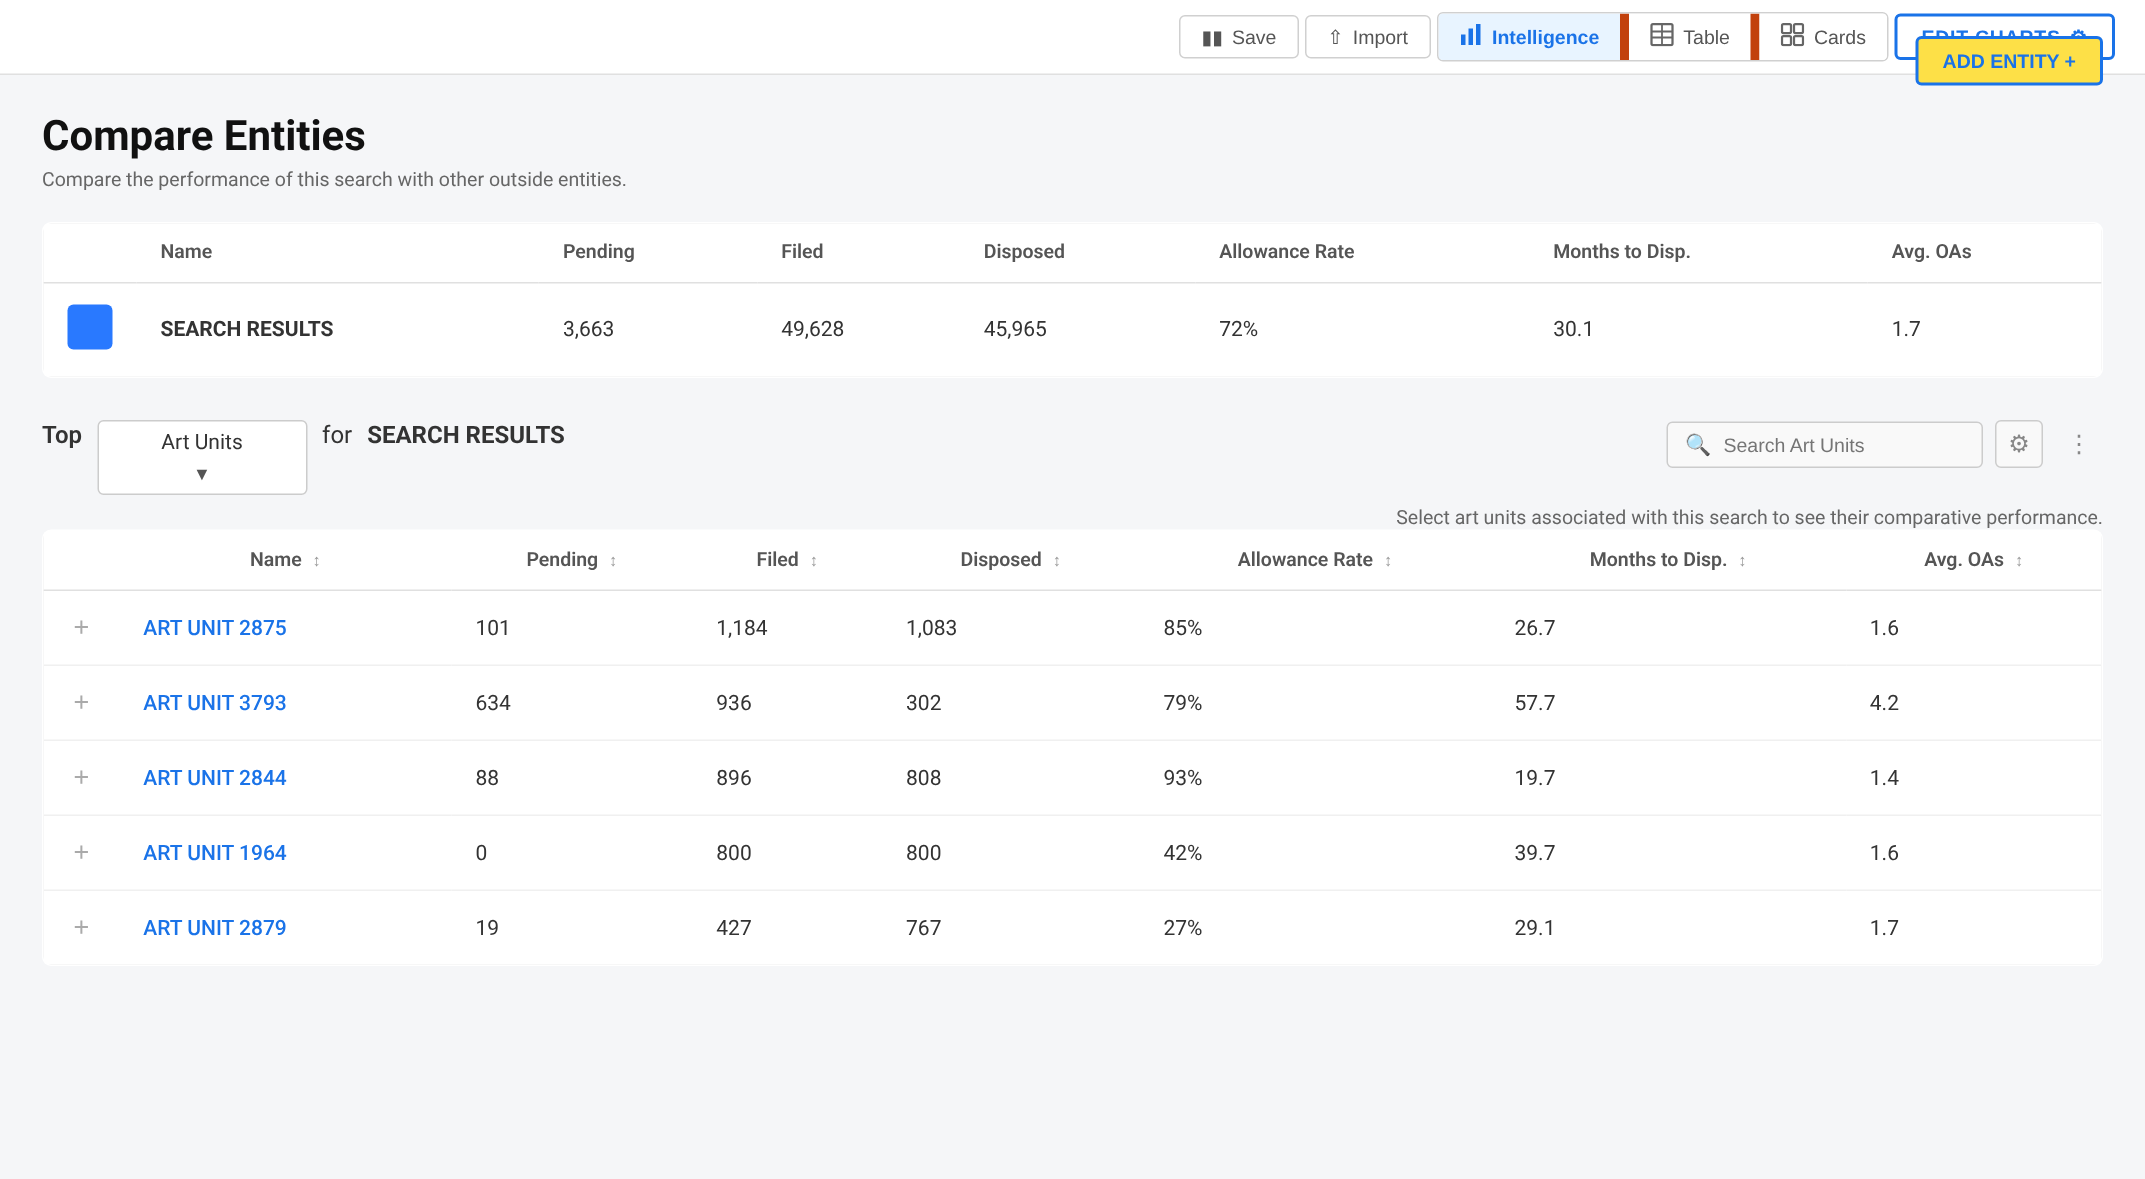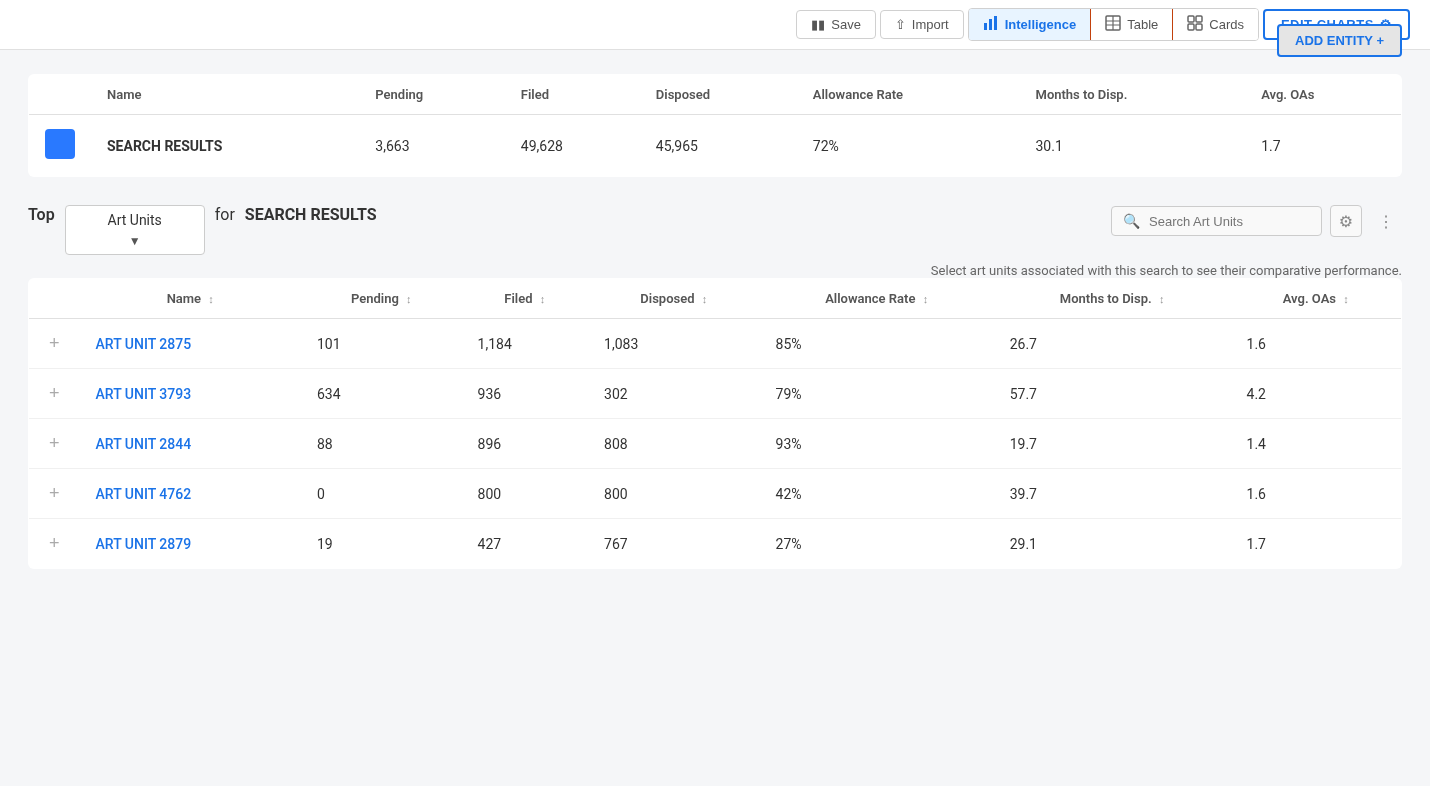--- a/index.html
+++ b/index.html
@@ -68,21 +68,21 @@
       color: #666;
       margin-bottom: 20px;
     }
     .add-entity-btn {
       display: flex;
       align-items: flex-start;
       gap: 6px;
       padding: 7px 16px;
       border: 2px solid #1a73e8;
       border-radius: 4px;
-      background: #e5e5e5;
+      background: #fde047;
       cursor: pointer;
       font-size: 13px;
       color: #1a73e8;
       font-weight: 700;
       float: right;
       margin-top: -50px;
     }
     .main-table {
       width: 100%;
       border-collapse: collapse;
@@ -238,21 +238,21 @@
       display: inline-flex;
       align-items: center;
       gap: 0;
       border: 1px solid #d0d0d0;
       border-radius: 4px;
       overflow: hidden;
     }
     .icon-bar .toolbar-btn {
       border: none;
       border-radius: 0;
-      border-right: 1px solid #c2410c;
+      border-right: 6px solid #c2410c;
     }
     .icon-bar .toolbar-btn:last-child { border-right: none; }
     .icon-bar .toolbar-btn.active {
       background: #e8f4ff;
     }
   </style>
 </head>
 <body>
 
 <div class="top-bar">
@@ -303,20 +303,22 @@
       <span>EDIT CHARTS</span>
       <span>⚙</span>
     </button>
   </div>
 </div>
 
 <div class="content">
 
   <div class="header-row">
     <div>
+      <h1 class="page-title">Compare Entities</h1>
+      <p class="page-subtitle">Compare the performance of this search with other outside entities.</p>
     </div>
     <button class="add-entity-btn">
       <span>ADD ENTITY +</span>
     </button>
   </div>
 
   <table class="main-table">
     <thead>
       <tr>
         <th style="width:50px;"></th>
@@ -450,21 +452,21 @@
       <td>808</td>
       <td>93%</td>
       <td>19.7</td>
       <td>1.4</td>
     </tr>
         <tr>
       <td>
         <button class="plus-btn">+</button>
       </td>
       <td>
-        <a href="#" class="art-unit-link">ART UNIT 4762</a>
+        <a href="#" class="art-unit-link">ART UNIT 1964</a>
       </td>
       <td>0</td>
       <td>800</td>
       <td>800</td>
       <td>42%</td>
       <td>39.7</td>
       <td>1.6</td>
     </tr>
         <tr>
       <td>

